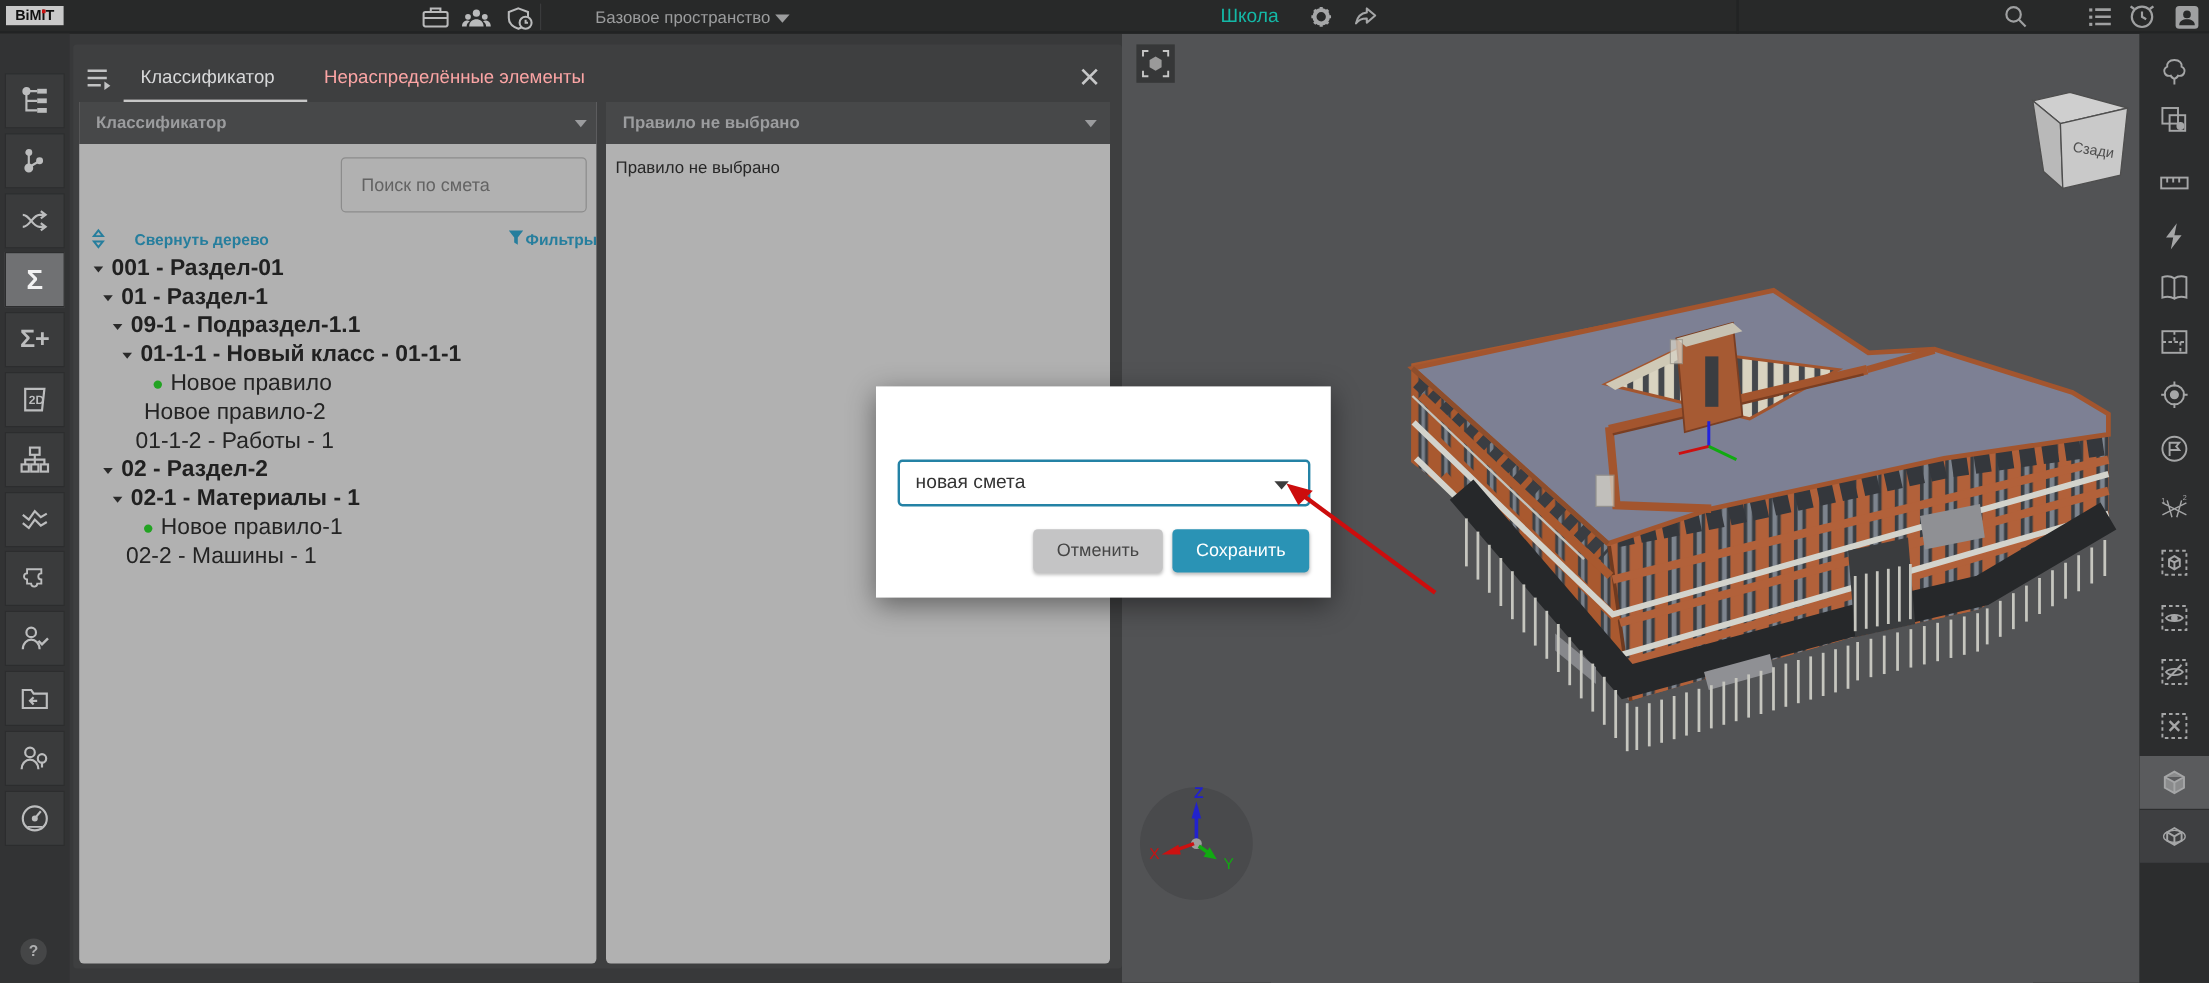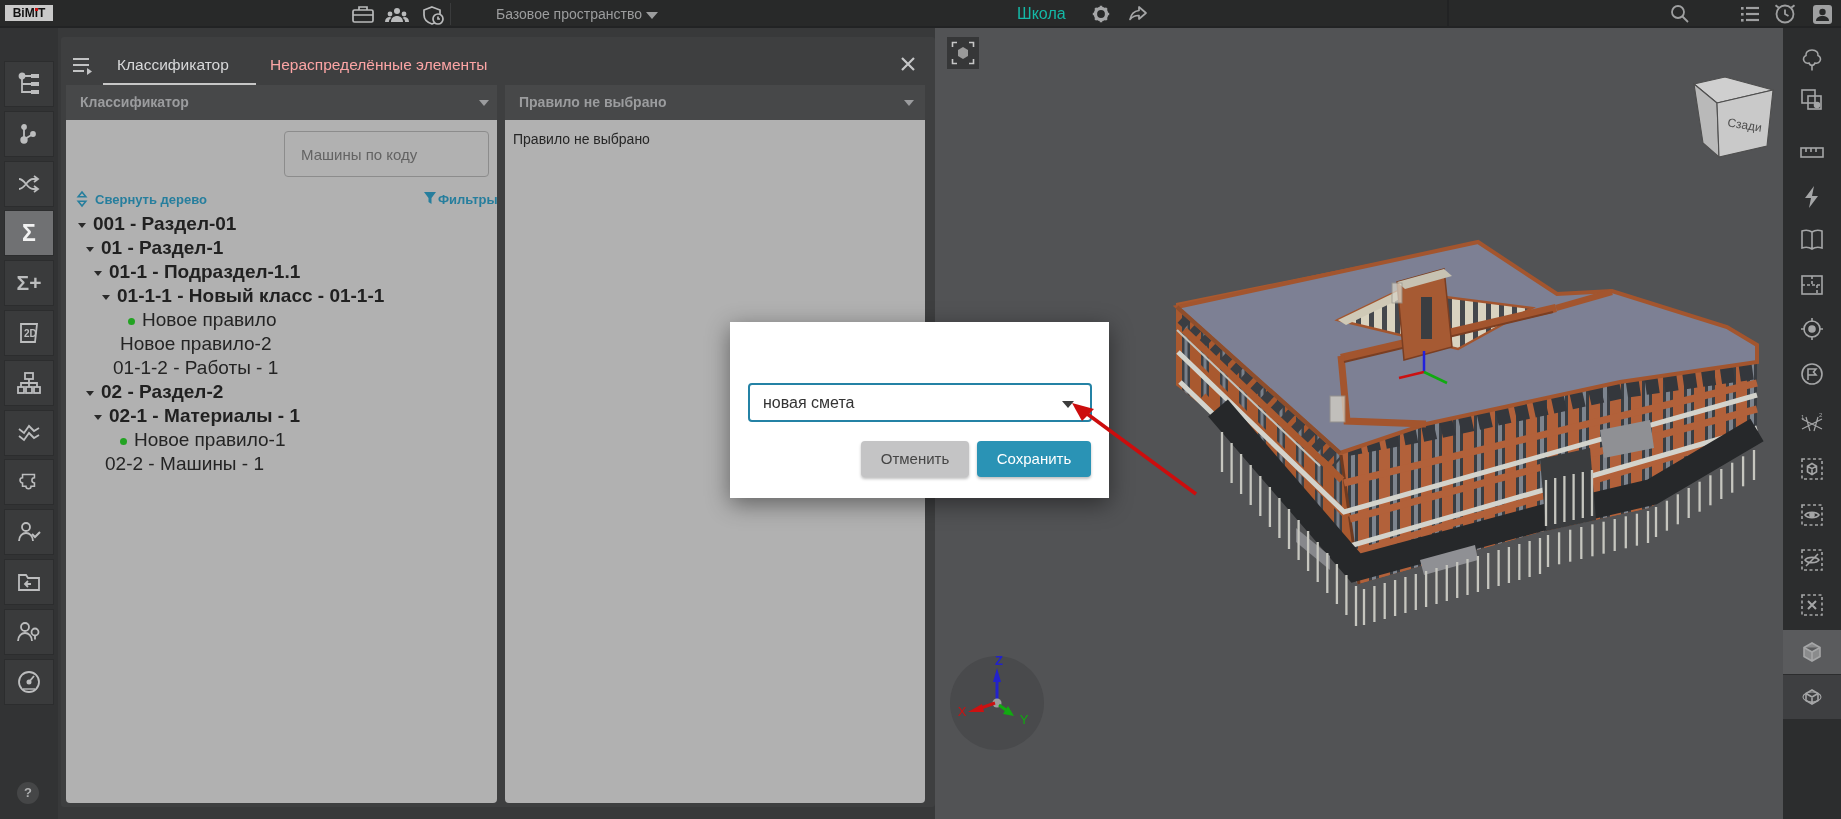--- a/index.html
+++ b/index.html
@@ -449,34 +449,34 @@
  <div class="tab act" style="left:56px;">Классификатор</div>
  <div class="tab" style="left:209px;">Нераспределённые элементы</div>
  <div id="tabline"></div>
  <svg class="abs" style="left:838px;top:18px" width="18" height="18" viewBox="0 0 18 18">
   <path d="M3 3 L15 15 M15 3 L3 15" stroke="#c6c7c8" stroke-width="2.2"></path>
  </svg>
 
  <div class="sub" style="left:5px;">
   <div class="subhead">Классификатор<div class="caret" style="right:8px;"></div></div>
   <div id="search">
-        <div id="searchtxt">Машины по коду</div>
+        <div id="searchtxt">Поиск по смета</div>
       </div>
   <svg class="abs" style="left:10px;top:105px" width="12" height="18" viewBox="0 0 12 18">
    <path d="M6 2 L9.8 6.8 H2.2 Z" fill="none" stroke="#267e9d" stroke-width="1.6"></path>
    <path d="M6 16 L9.8 11.2 H2.2 Z" fill="none" stroke="#267e9d" stroke-width="1.6"></path>
   </svg>
-  <div class="abs teal" style="left:29px;top:107px;text-align:right;">Свернуть дерево</div>
+  <div class="abs teal" style="left:46px;top:107px;text-align:right;">Свернуть дерево</div>
   <svg class="abs" style="left:357px;top:106px" width="14" height="14" viewBox="0 0 14 14">
    <path d="M1 1 h12 l-4.5 6 v6 l-3 -2 v-4 z" fill="#267e9d"></path>
   </svg>
   <div class="abs teal" style="left:372px;top:107px;">Фильтры</div>
 <div class="trow" style="left:12px;top:128px"><span class="tarr"></span><b>001 - Раздел-01</b></div>
       <div class="trow" style="left:20px;top:152px"><span class="tarr"></span><b>01 - Раздел-1</b></div>
-      <div class="trow" style="left:28px;top:176px"><span class="tarr"></span><b>01-1 - Подраздел-1.1</b></div>
+      <div class="trow" style="left:28px;top:176px"><span class="tarr"></span><b>09-1 - Подраздел-1.1</b></div>
       <div class="trow" style="left:36px;top:200px"><span class="tarr"></span><b>01-1-1 - Новый класс - 01-1-1</b></div>
       <div class="trow" style="left:62px;top:224px"><span class="gdot"></span>Новое правило</div>
       <div class="trow" style="left:54px;top:248px">Новое правило-2</div>
       <div class="trow" style="left:47px;top:272px">01-1-2 - Работы - 1</div>
       <div class="trow" style="left:20px;top:296px"><span class="tarr"></span><b>02 - Раздел-2</b></div>
       <div class="trow" style="left:28px;top:320px"><span class="tarr"></span><b>02-1 - Материалы - 1</b></div>
       <div class="trow" style="left:54px;top:344px"><span class="gdot"></span>Новое правило-1</div>
       <div class="trow" style="left:39px;top:368px">02-2 - Машины - 1</div>
  </div>
  <div class="sub" style="left:444px;width:420px;">

